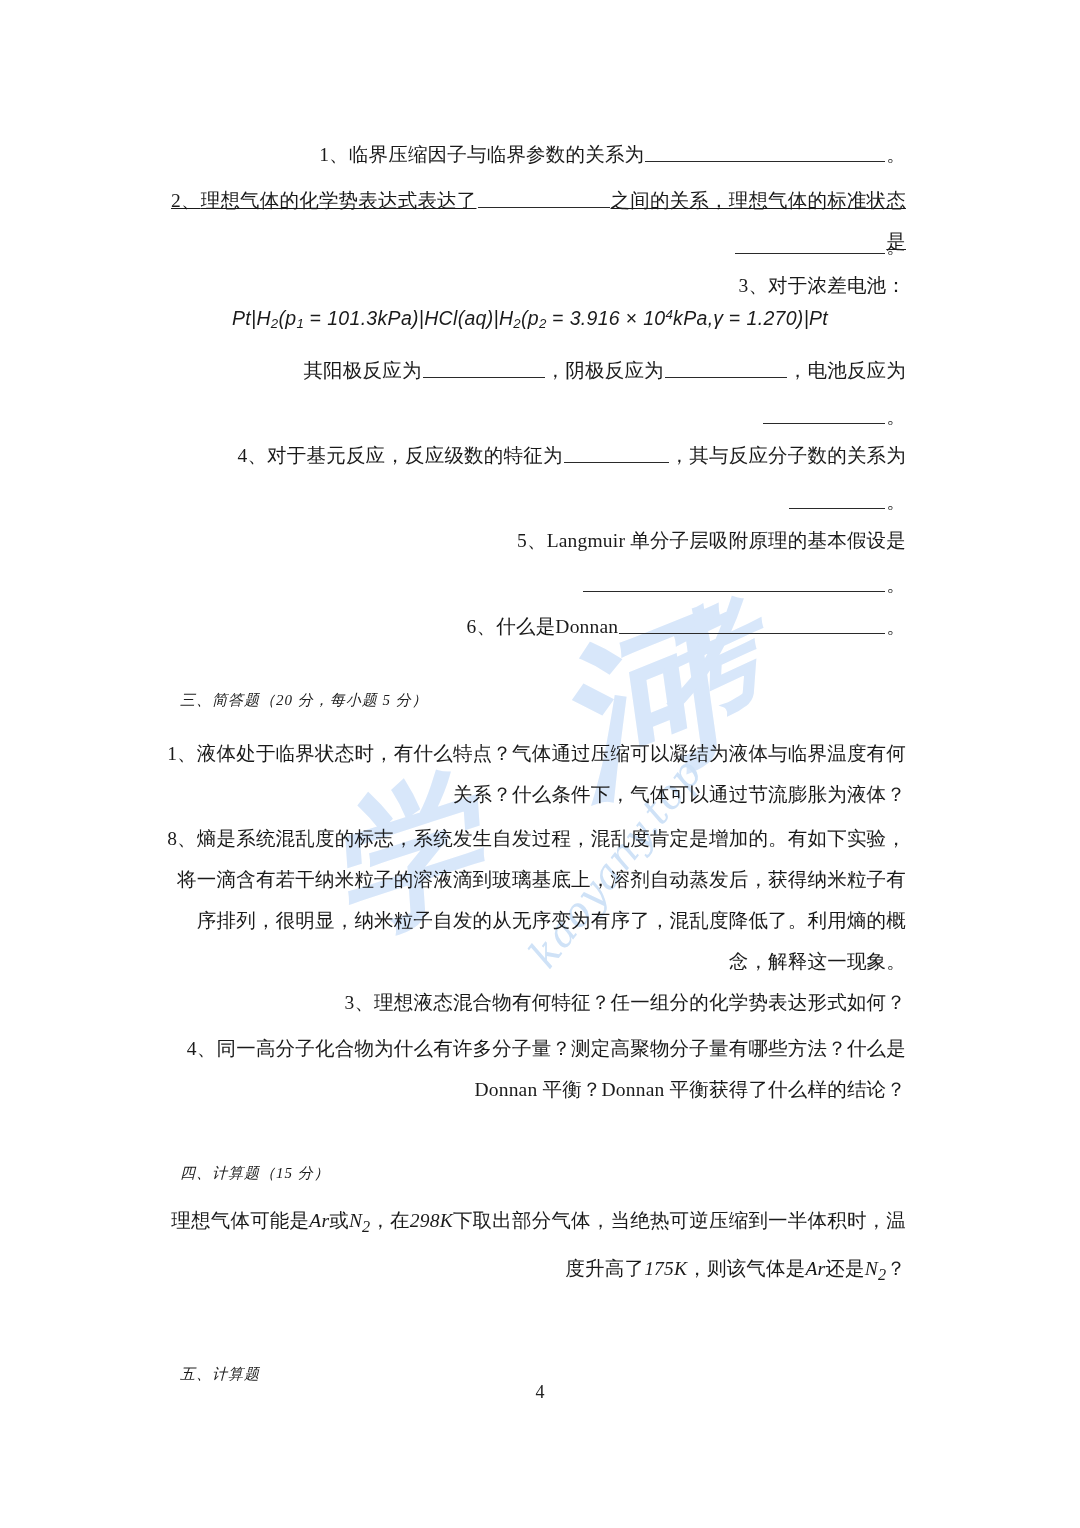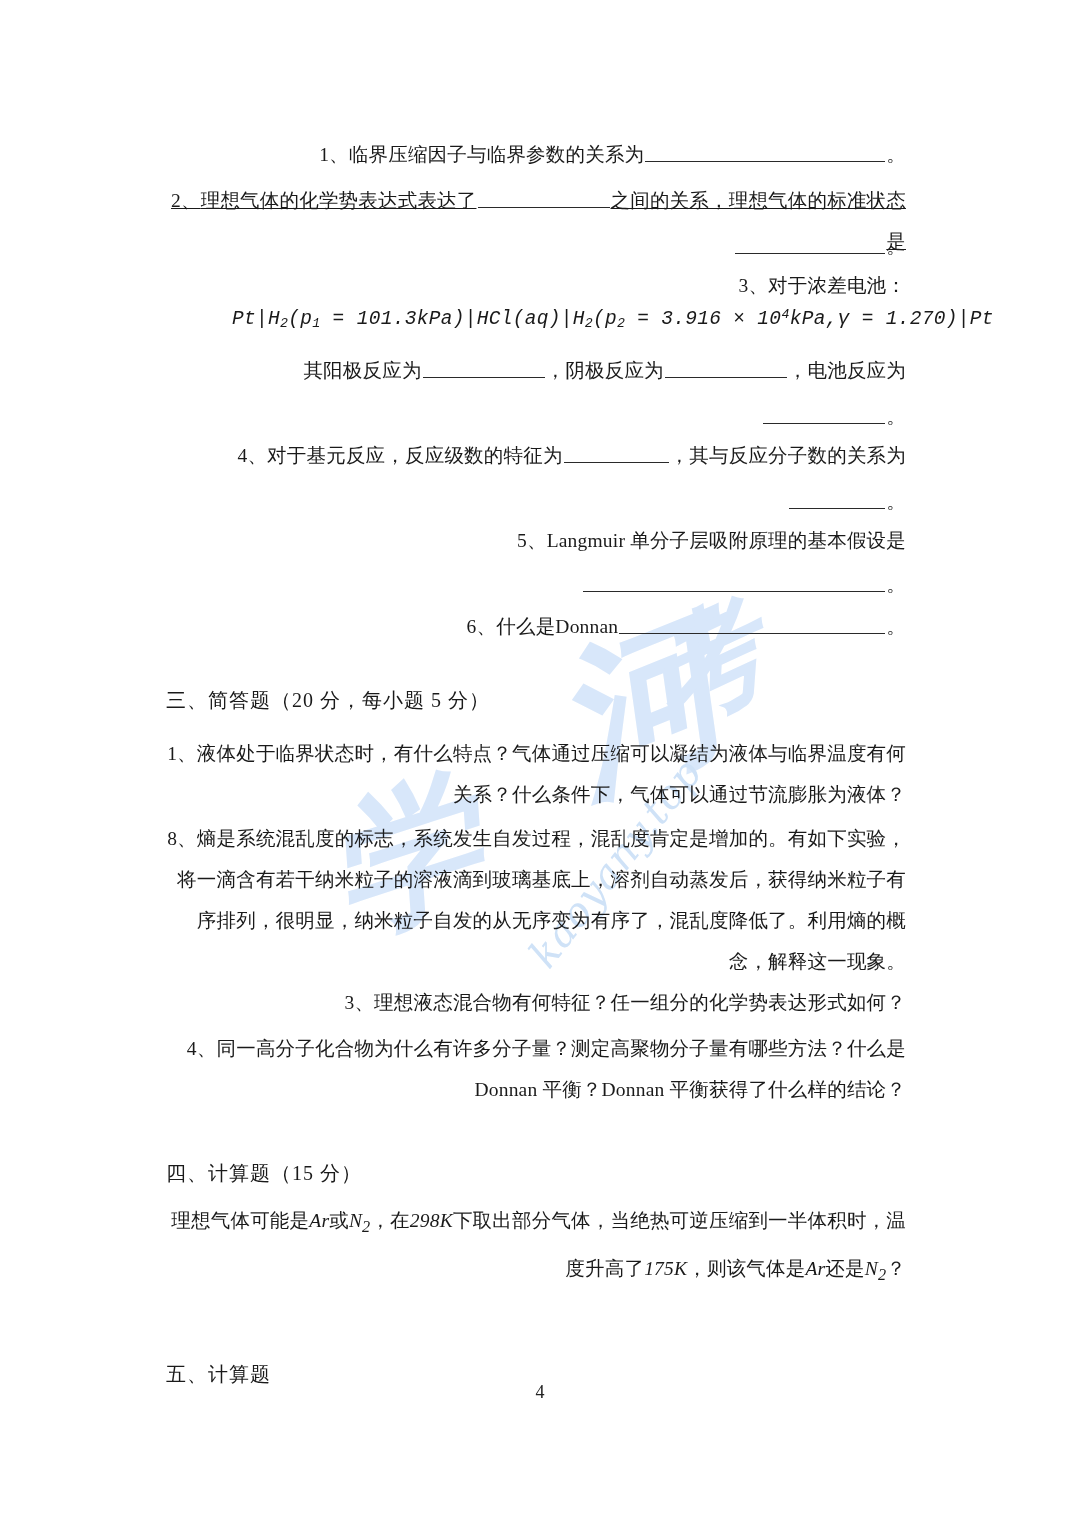--- a/index.html
+++ b/index.html
@@ -81,24 +81,25 @@
     left: 166px;
     width: 740px;
     font-size: 19.5px;
     line-height: 41px;
     text-align: right;
     letter-spacing: 0.2px;
   }
 
   .sec-head {
     position: absolute;
-    left: 166px;
-    font-size: 20px;
+    left: 180px;
+    font-size: 15px;
     line-height: 36px;
     letter-spacing: 1px;
+    font-style: italic;
   }
 
   
   .blank {
     display: inline-block;
     border-bottom: 1.6px solid #2a2a2a;
     height: 0.95em;
     vertical-align: -1px;
     margin: 0 1px;
   }
@@ -107,21 +108,21 @@
   .b-150 { width: 150px; }
   .b-120 { width: 122px; }
   .b-105 { width: 105px; }
   .b-95  { width: 96px; }
   .b-300 { width: 302px; }
   .b-265 { width: 266px; }
 
   .formula {
     position: absolute;
     left: 232px;
-    font-family: Liberation Mono, monospace;
+    font-family: Liberation Sans, sans-serif;
     font-style: italic;
     font-size: 19.5px;
     white-space: nowrap;
     letter-spacing: 0.3px;
   }
   .formula sub {
     font-size: 0.68em;
     vertical-align: -0.22em;
   }
   .formula sup {

